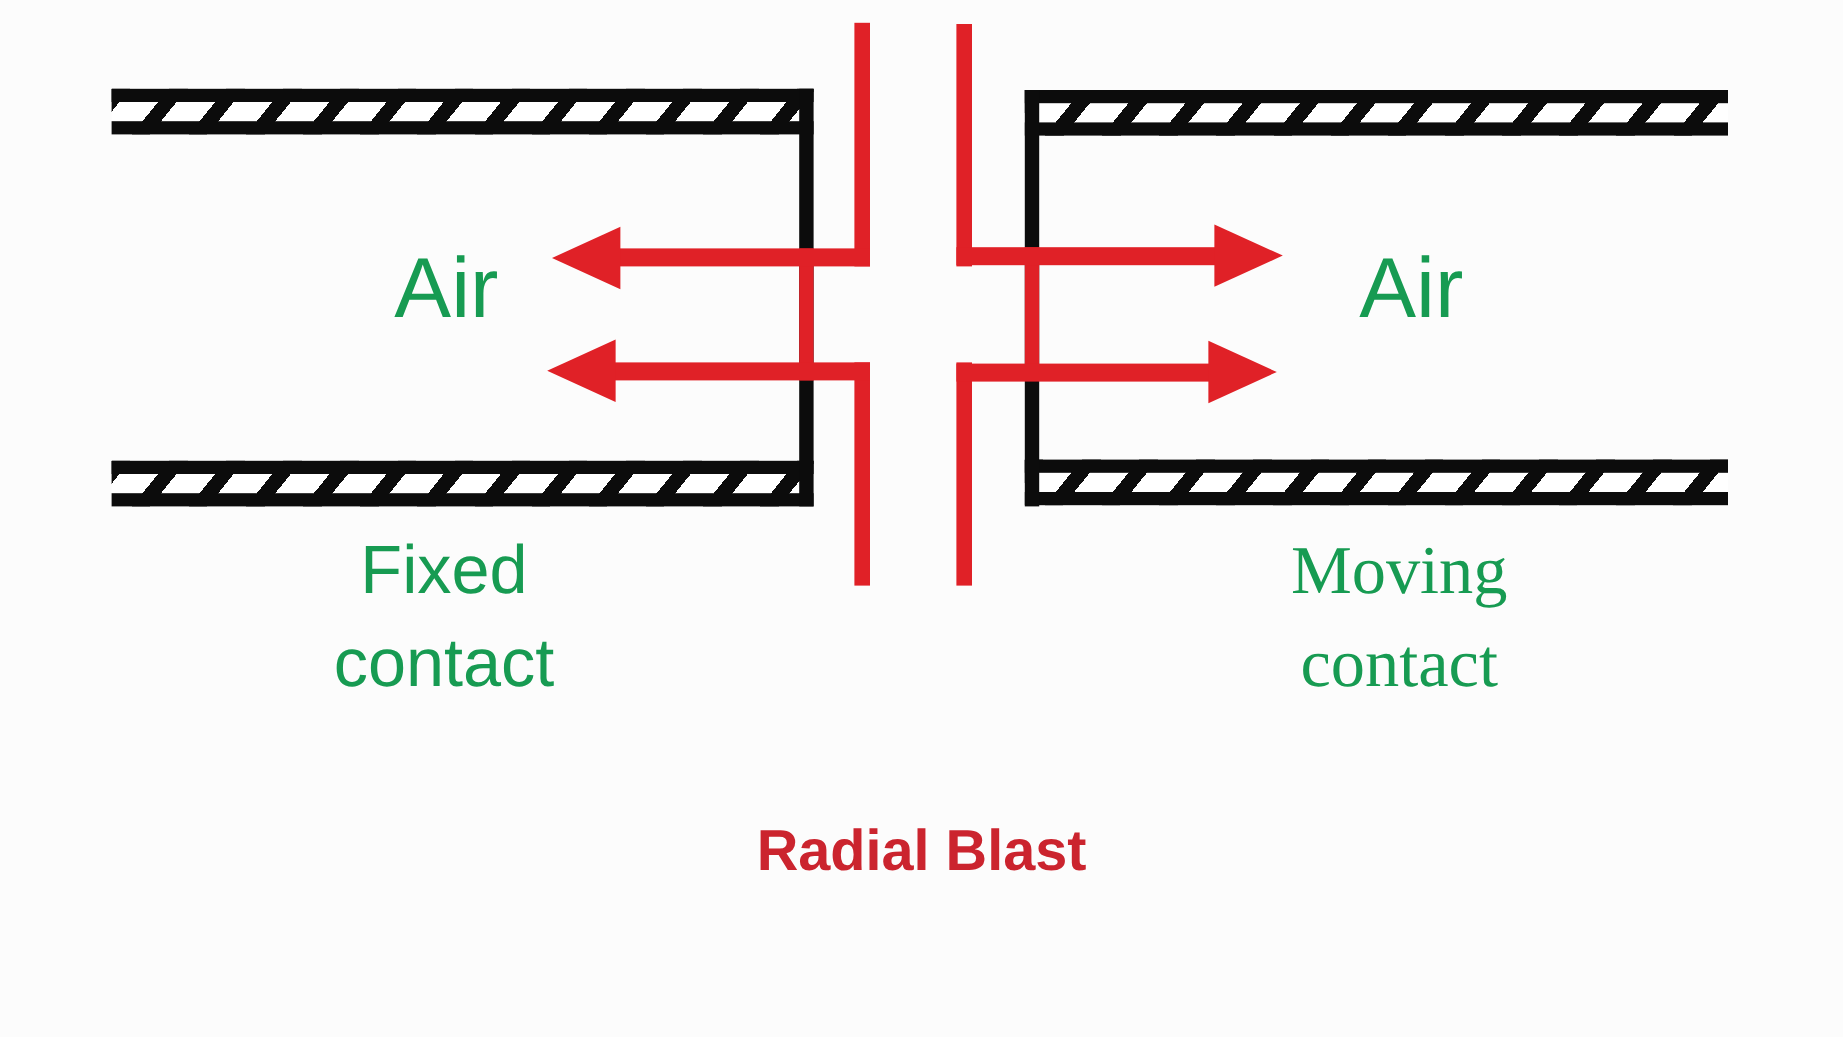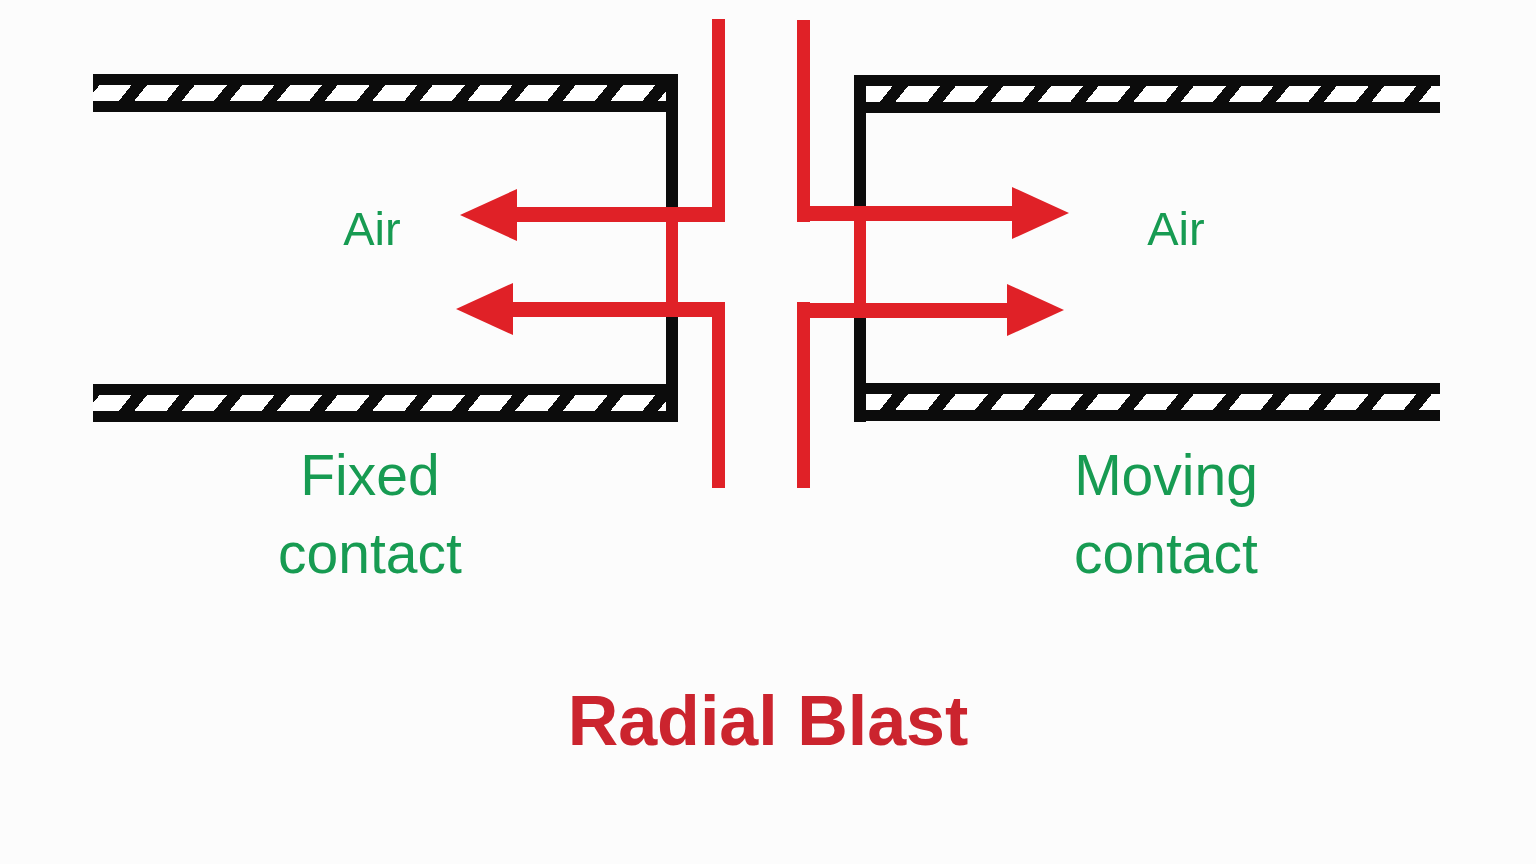--- a/index.html
+++ b/index.html
@@ -21,25 +21,25 @@
     background:
       linear-gradient(var(--black-structure),var(--black-structure)) left top / 100% 11px no-repeat,
       linear-gradient(var(--black-structure),var(--black-structure)) left bottom / 100% 11px no-repeat,
       repeating-linear-gradient(129deg,var(--black-structure) 0 12px,#ffffff 12px 37px);
   }
   .end-plate{position:absolute;width:12px;background:var(--black-structure);}
   .red{position:absolute;background:var(--red-arrow);}
   .head{position:absolute;width:0;height:0;border-top:26px solid transparent;border-bottom:26px solid transparent;}
   .head.pt-left{border-right:57px solid var(--red-arrow);}
   .head.pt-right{border-left:57px solid var(--red-arrow);}
-  .lbl{position:absolute;color:var(--green-label);font-size:47px;line-height:1;text-align:center;white-space:nowrap;}
+  .lbl{position:absolute;color:var(--green-label);font-size:71px;line-height:1;text-align:center;white-space:nowrap;}
   .lbl2{position:absolute;color:var(--green-label);font-size:57px;line-height:1.36;text-align:center;white-space:nowrap;}
   .title{
     position:absolute;left:468px;top:686px;width:600px;text-align:center;
-    color:var(--red-title);font-size:70px;font-weight:bold;line-height:1;white-space:nowrap;
+    color:var(--red-title);font-size:48px;font-weight:bold;line-height:1;white-space:nowrap;
   }
 </style>
 </head>
 <body>
 
 <div class="stage">
 
   <div class="tube-bar" style="left:93px;top:74px;width:585px;"></div>
   <div class="tube-bar" style="left:854px;top:75px;width:586px;"></div>
   <div class="tube-bar" style="left:93px;top:384px;width:585px;"></div>
@@ -67,20 +67,20 @@
   <div class="head pt-right" style="left:1007px;top:284px;"></div>
 
   <div class="lbl" style="left:277px;top:205px;width:190px;">Air</div>
   <div class="lbl" style="left:1081px;top:205px;width:190px;">Air</div>
 
   <div class="lbl2" style="left:195px;top:437px;width:350px;">
     <div>Fixed</div>
     <div>contact</div>
   </div>
 
-  <div class="lbl2" style="left:991px;top:437px;width:350px;">
+  <div class="lbl2" style="left:991px;top:437px;width:350px;font-family:Liberation Serif, serif;">
     <div>Moving</div>
     <div>contact</div>
   </div>
 
   <div class="title">Radial Blast</div>
 
 </div>
 
 </body></html>

